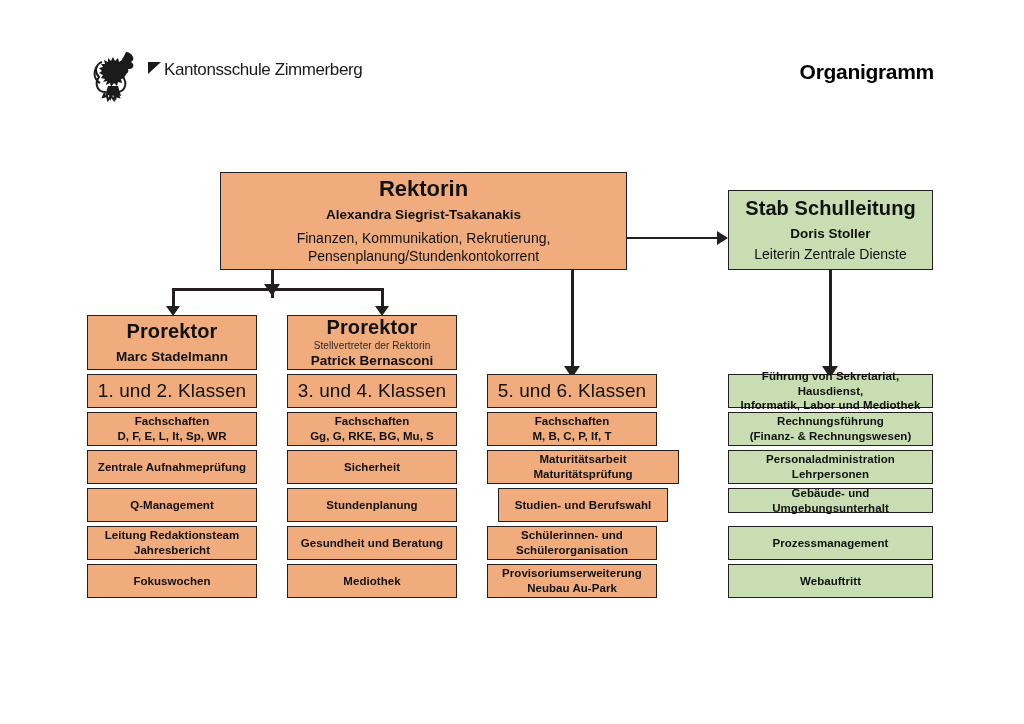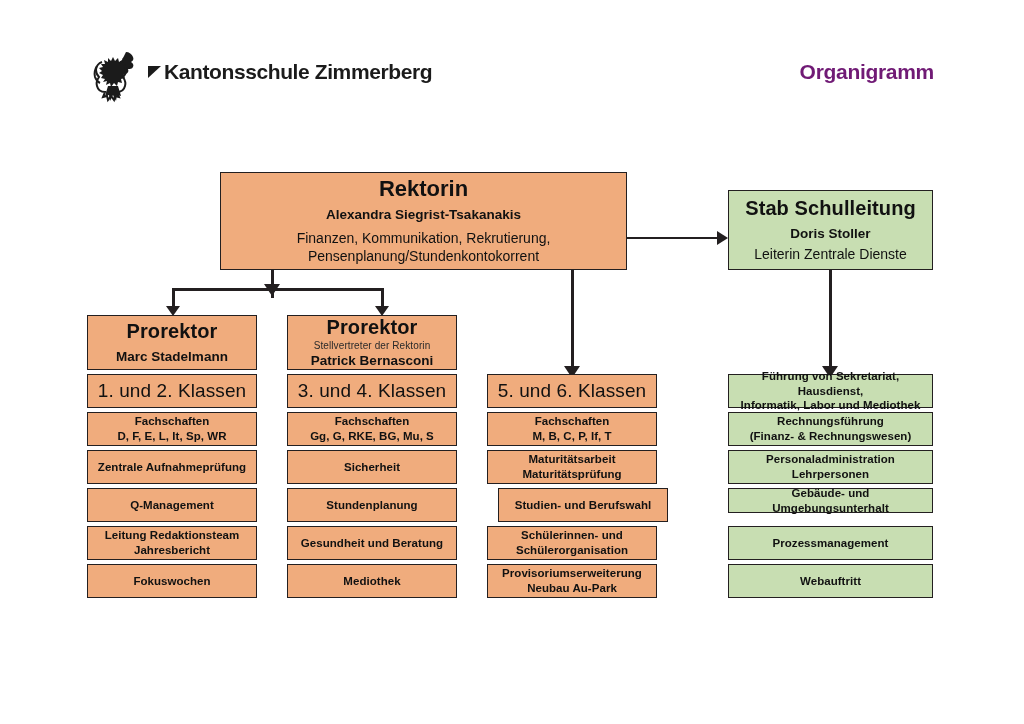--- a/index.html
+++ b/index.html
@@ -21,39 +21,39 @@
     position: absolute;
     left: 88px;
     top: 46px;
     width: 58px;
     height: 58px;
   }
   #header-wordmark {
     position: absolute;
     left: 148px;
     top: 60px;
-    font-size: 21px;
-    font-weight: bold;
+    font-size: 17px;
+    font-weight: normal;
     letter-spacing: -0.4px;
     color: #1b1b1b;
     white-space: nowrap;
   }
   #header-wordmark .wm-tick {
     display: inline-block;
     vertical-align: -1px;
     margin-right: 2px;
   }
   #header-title {
     position: absolute;
     right: 90px;
     top: 60px;
     font-size: 21px;
     font-weight: bold;
     letter-spacing: -0.3px;
-    color: #701a75;
+    color: #000000;
     white-space: nowrap;
   }
 
   
   .node {
     position: absolute;
     box-sizing: border-box;
     border: 1px solid #231f20;
     display: flex;
     flex-direction: column;
@@ -274,21 +274,21 @@
 
   <div class="node orange" style="left:487px; top:374px; width:170px; height:34px;">
     <div class="col-head">5. und 6. Klassen</div>
   </div>
   <div class="node orange" style="left:487px; top:412px; width:170px; height:34px;">
     <div class="item-txt">
       <div>Fachschaften</div>
       <div>M, B, C, P, If, T</div>
     </div>
   </div>
-  <div class="node orange" style="left:487px; top:450px; width:170px; height:34px;">
+  <div class="node orange" style="left:487px; top:450px; width:192px; height:34px;">
     <div class="item-txt">
       <div>Maturitätsarbeit</div>
       <div>Maturitätsprüfung</div>
     </div>
   </div>
   <div class="node orange" style="left:498px; top:488px; width:170px; height:34px;">
     <div class="item-txt">
       <div>Studien- und Berufswahl</div>
     </div>
   </div>

